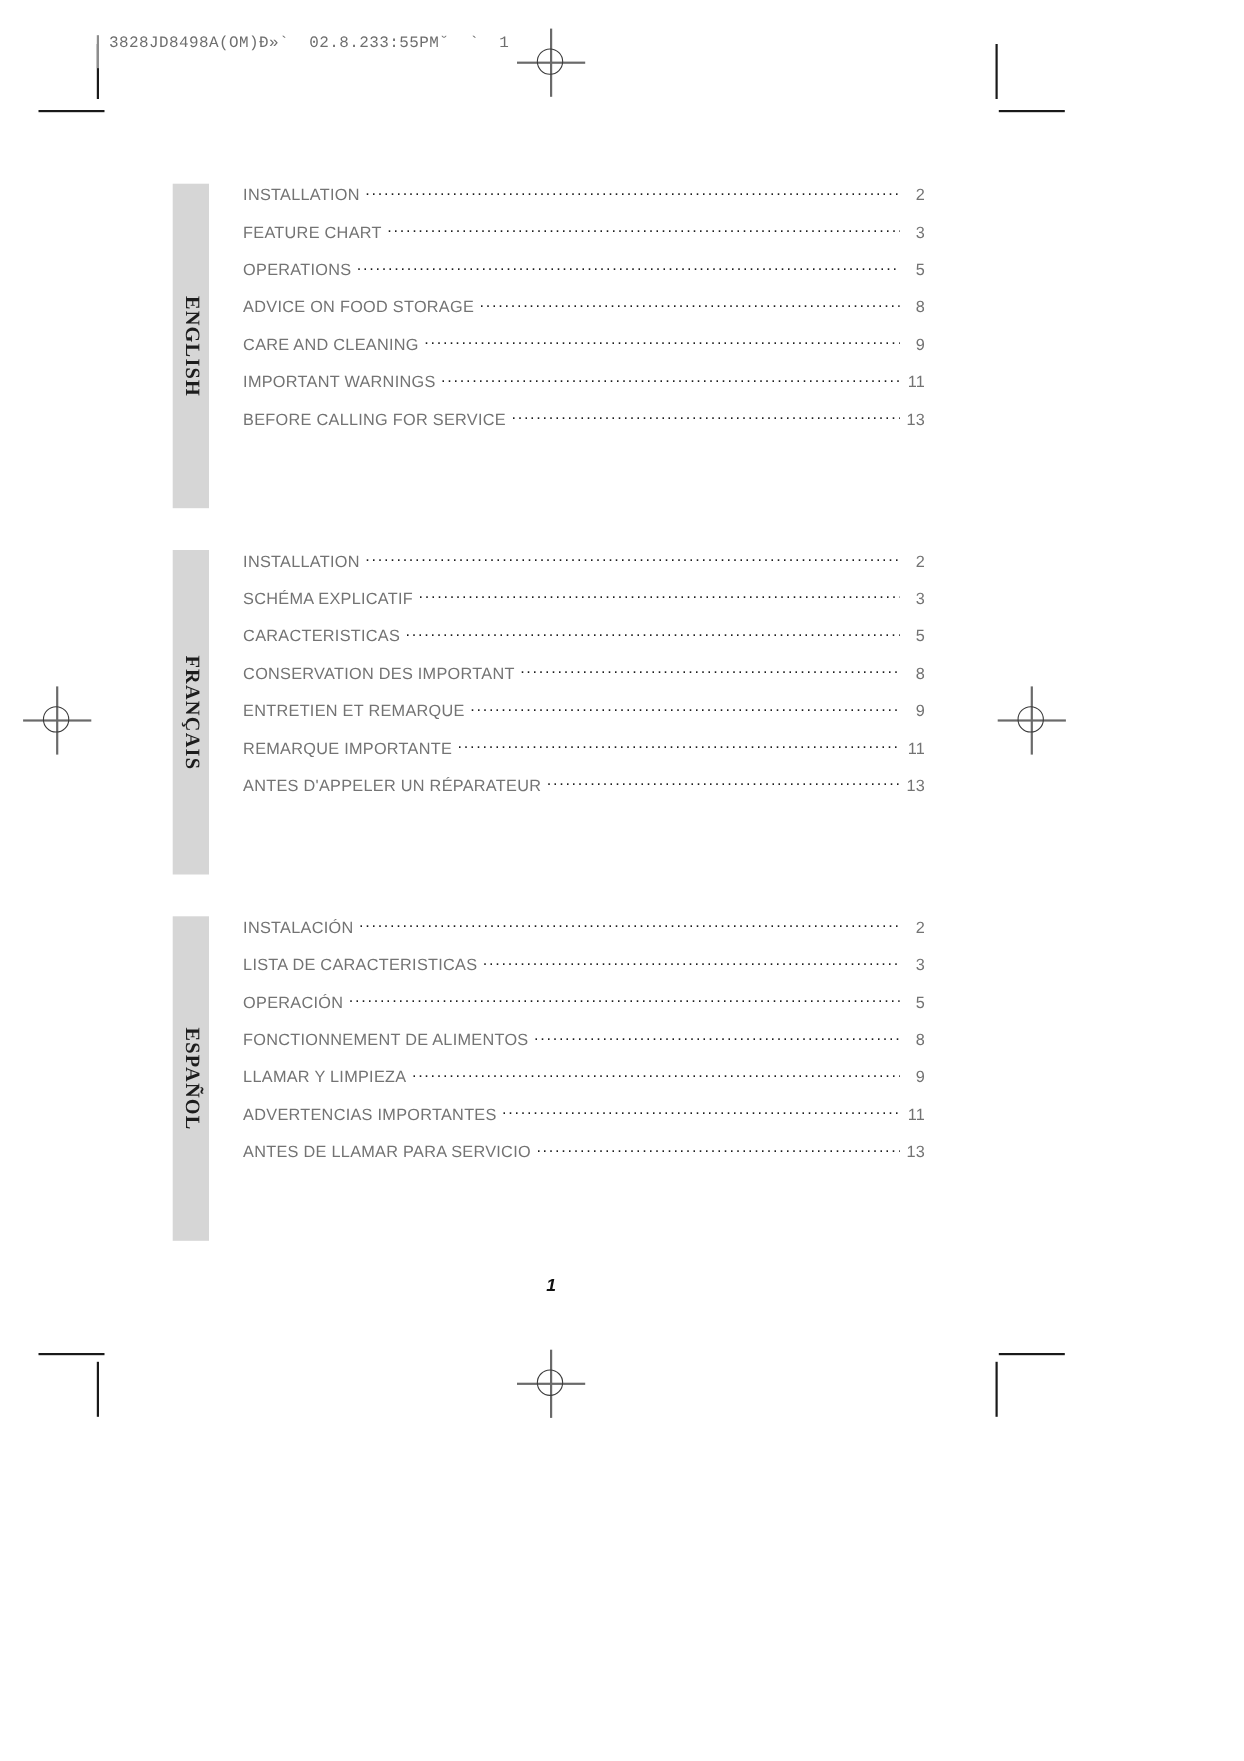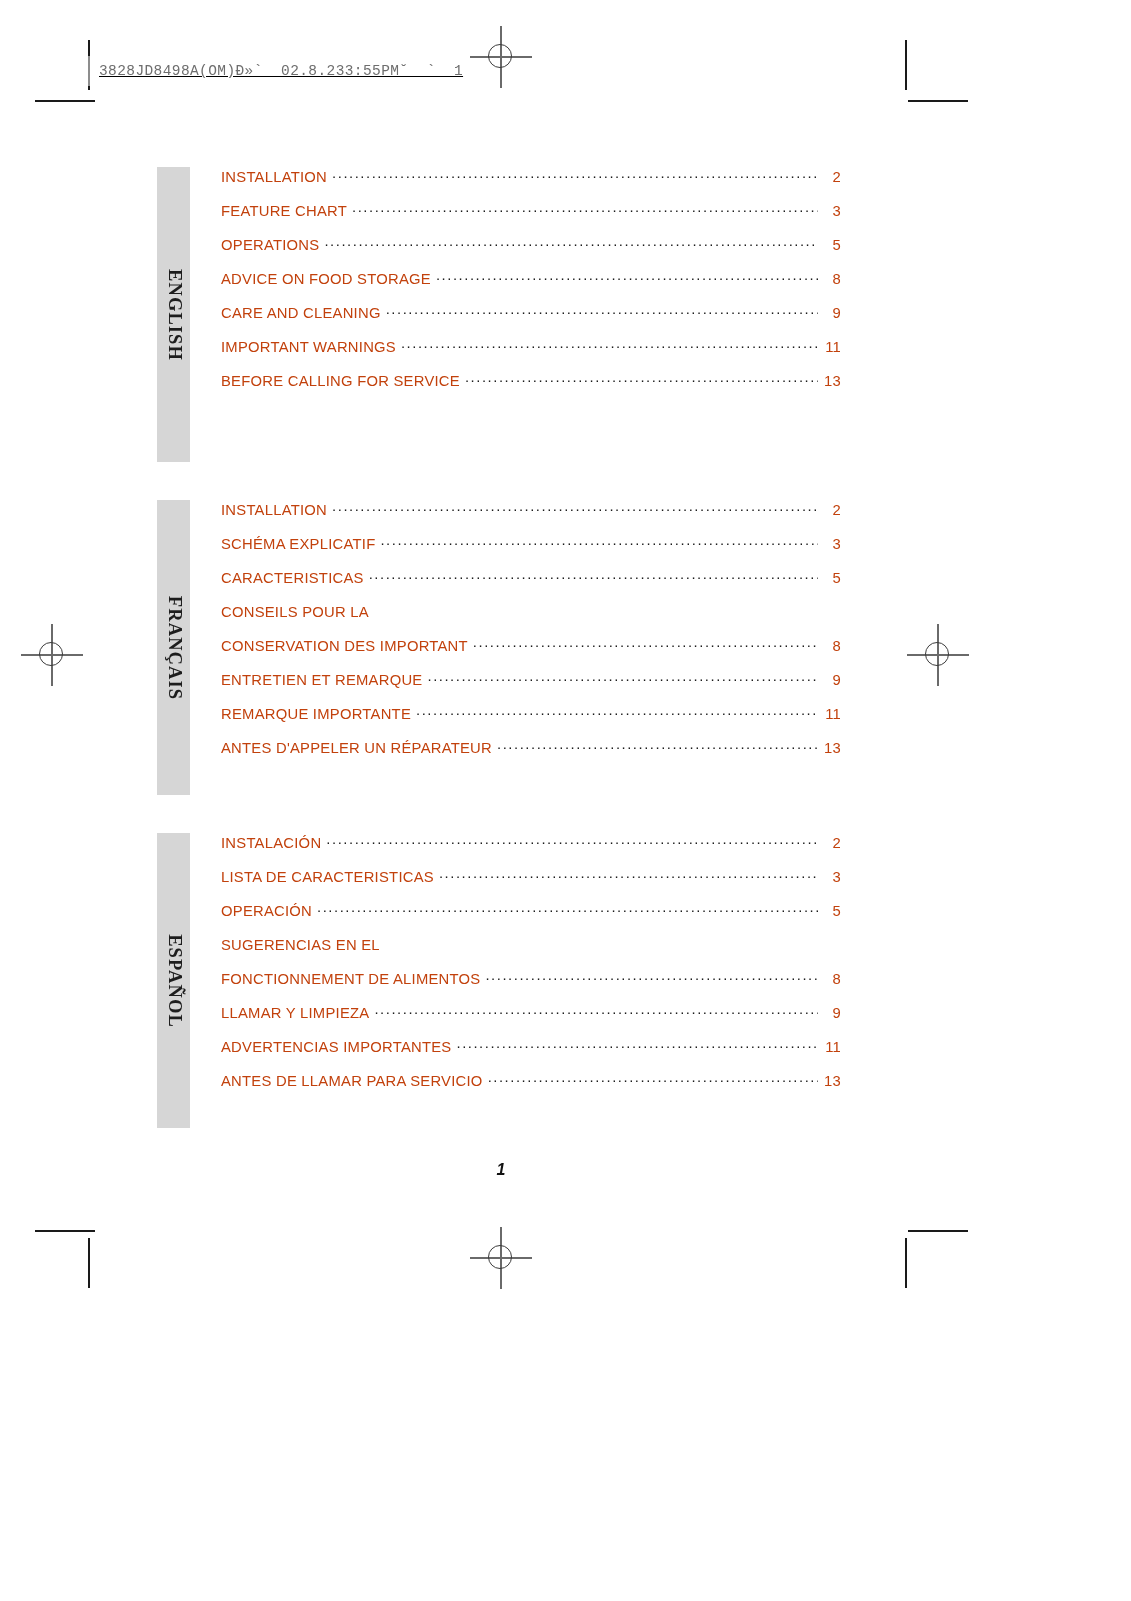--- a/index.html
+++ b/index.html
@@ -46,25 +46,23 @@
     position: absolute;
     top: 0; left: 30px;
     height: 62px; width: 1.6px;
     background: #6a6a6a;
   }
 
   
   #header-slug {
     position: absolute;
     left: 88px;
-    top: 56px;
+    top: 32px;
     display: flex;
-    align-items: center;
     height: 30px;
-    text-decoration: underline;
   }
   #header-slug .slug-rule {
     width: 2px;
     height: 30px;
     background: #8d8d8d;
     margin-right: 9px;
   }
   #header-slug .slug-text {
     font-family: "Liberation Mono", monospace;
     font-size: 14.5px;
@@ -118,21 +116,21 @@
     top: 0;
     width: 620px;
   }
 
   .toc-row {
     display: flex;
     align-items: baseline;
     height: 34px;
     font-size: 14.8px;
     letter-spacing: 0.25px;
-    color: #c2410c;
+    color: #737373;
     white-space: nowrap;
   }
   .toc-row .entry-title { flex: 0 0 auto; }
   .toc-row .leader {
     flex: 1 1 auto;
     margin: 0 5px;
     overflow: hidden;
     height: 1em;
     position: relative;
   }
@@ -261,24 +259,20 @@
           <div class="toc-row">
             <span class="entry-title">SCHÉMA EXPLICATIF</span>
             <span class="leader"></span>
             <span class="page-num">3</span>
           </div>
           <div class="toc-row">
             <span class="entry-title">CARACTERISTICAS</span>
             <span class="leader"></span>
             <span class="page-num">5</span>
           </div>
-          <div class="toc-row no-leader">
-            <span class="entry-title">CONSEILS POUR LA</span>
-            <span class="leader"></span>
-          </div>
           <div class="toc-row">
             <span class="entry-title">CONSERVATION DES IMPORTANT</span>
             <span class="leader"></span>
             <span class="page-num">8</span>
           </div>
           <div class="toc-row">
             <span class="entry-title">ENTRETIEN ET REMARQUE</span>
             <span class="leader"></span>
             <span class="page-num">9</span>
           </div>
@@ -307,24 +301,20 @@
           <div class="toc-row">
             <span class="entry-title">LISTA DE CARACTERISTICAS</span>
             <span class="leader"></span>
             <span class="page-num">3</span>
           </div>
           <div class="toc-row">
             <span class="entry-title">OPERACIÓN</span>
             <span class="leader"></span>
             <span class="page-num">5</span>
           </div>
-          <div class="toc-row no-leader">
-            <span class="entry-title">SUGERENCIAS EN EL</span>
-            <span class="leader"></span>
-          </div>
           <div class="toc-row">
             <span class="entry-title">FONCTIONNEMENT DE ALIMENTOS</span>
             <span class="leader"></span>
             <span class="page-num">8</span>
           </div>
           <div class="toc-row">
             <span class="entry-title">LLAMAR Y LIMPIEZA</span>
             <span class="leader"></span>
             <span class="page-num">9</span>
           </div>

